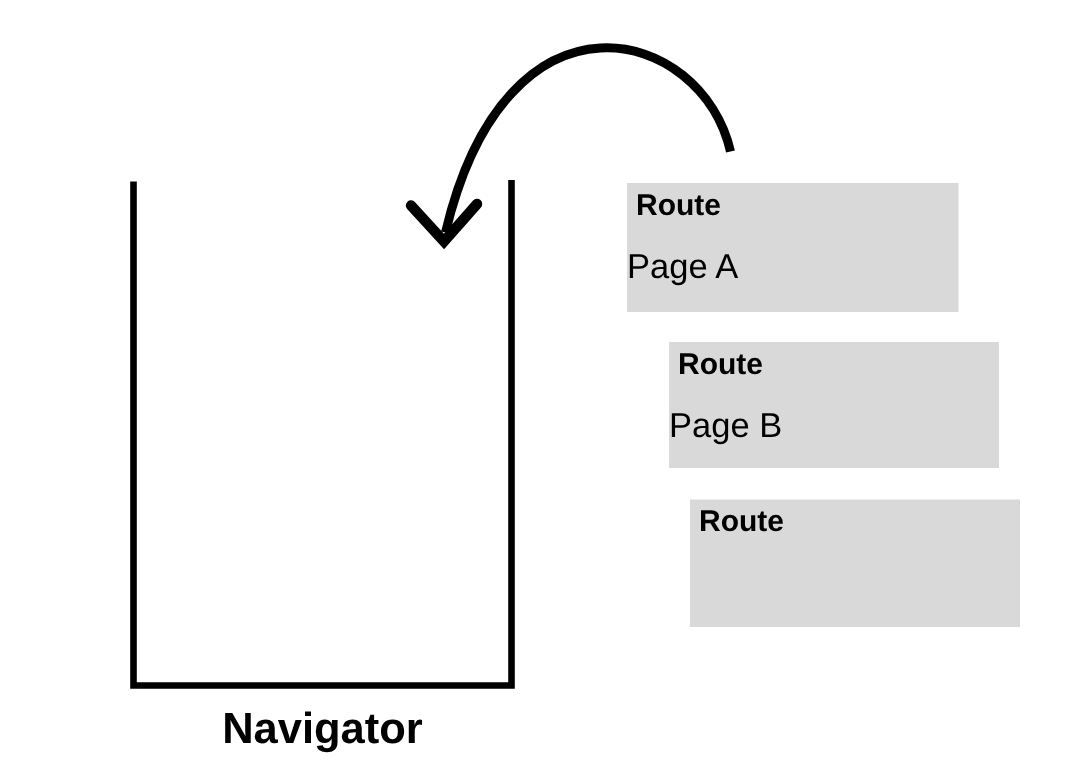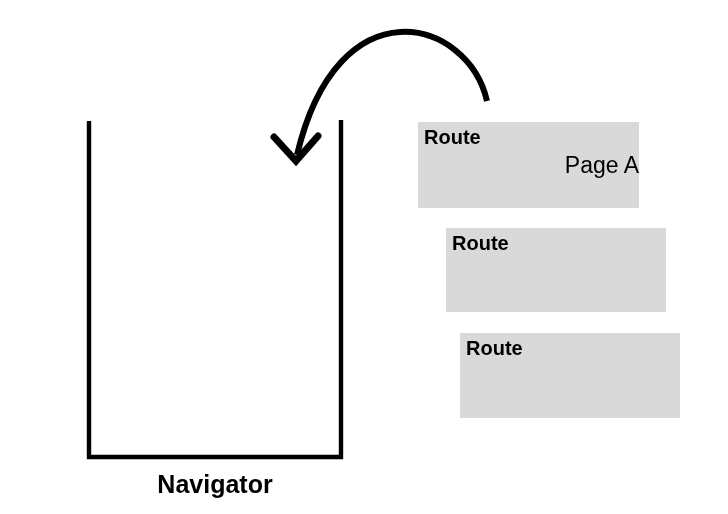--- a/index.html
+++ b/index.html
@@ -50,31 +50,31 @@
   .route-box.box-c { left: 460px; top: 333px; height: 85px; }
   .route-label {
     font-weight: bold;
     font-size: 20px;
     line-height: 1.2;
     padding: 3px 16px 0 6px;
   }
   .page-label {
     font-size: 23px;
     line-height: 1.2;
-    text-align: right;
-    margin-top: 3px;
+    text-align: left;
+    margin-top: 15px;
   }
   .navigator-label {
     position: absolute;
     left: 87px;
     top: 470px;
     width: 256px;
     text-align: center;
     font-weight: bold;
-    font-size: 25px;
+    font-size: 29px;
     color: #000;
   }
 </style>
 </head>
 <body>
 
 <div class="canvas">
 
   <svg class="shapes" width="728" height="514" viewBox="0 0 728 514" aria-hidden="true">
     <path class="u-shape" d="M 89 121 L 89 457 L 341 457 L 341 120"></path>
@@ -84,20 +84,21 @@
     </g>
   </svg>
 
   <div class="route-box box-a">
     <div class="route-label">Route</div>
     <div class="page-label">Page A</div>
   </div>
 
   <div class="route-box box-b">
     <div class="route-label">Route</div>
+    <div class="page-label">Page B</div>
   </div>
 
   <div class="route-box box-c">
     <div class="route-label">Route</div>
   </div>
 
   <div class="navigator-label">Navigator</div>
 
 </div>
 

